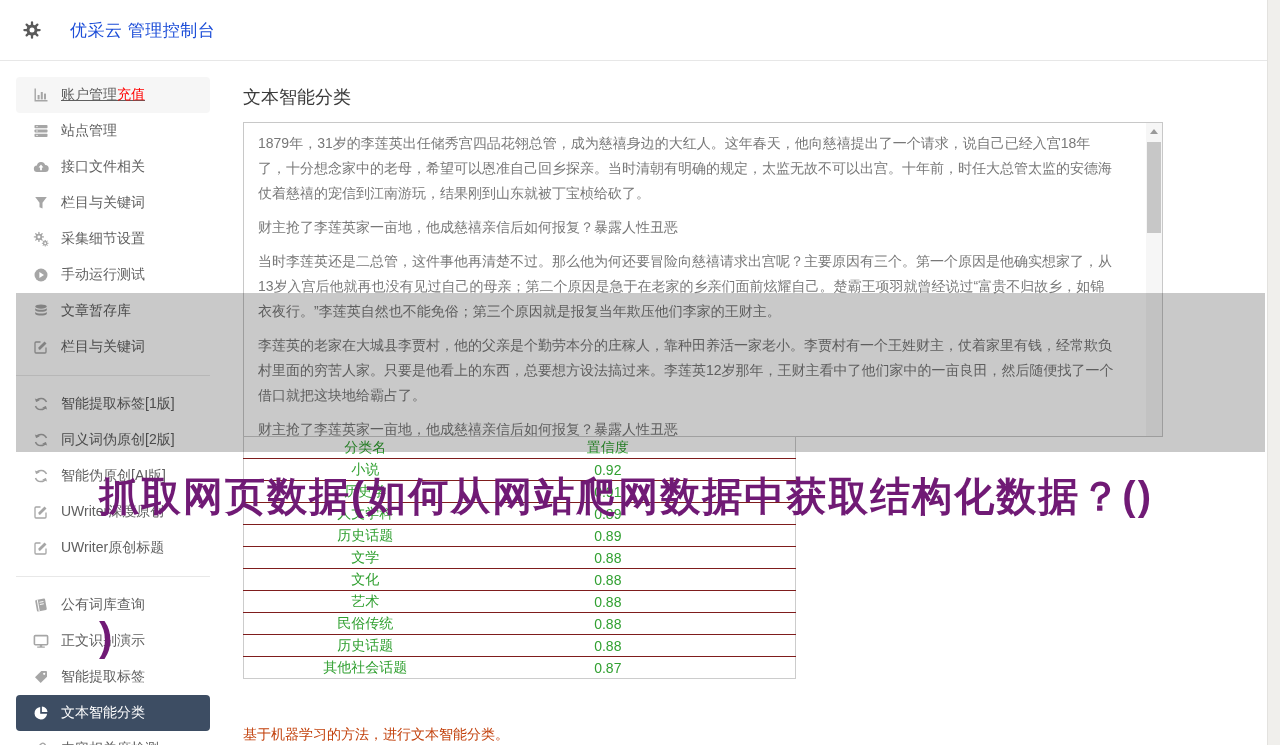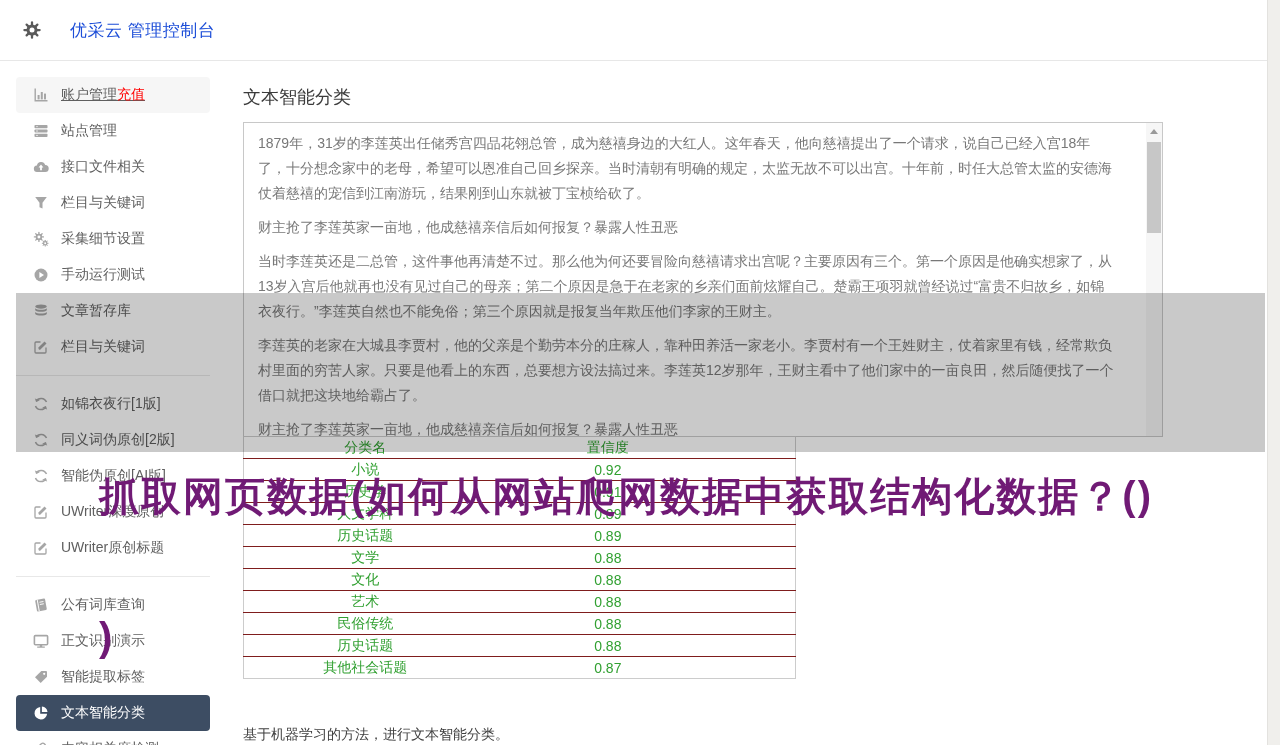--- a/index.html
+++ b/index.html
@@ -36,21 +36,21 @@
   .vscroll .up i { width:0; height:0; border-left:4px solid transparent;
     border-right:4px solid transparent; border-bottom:5px solid #9a9a9a; }
   .vscroll .thumb { position:absolute; left:1px; top:19px; width:14px; height:91px;
     background:#c7c7c7; }
   .results-label { position:absolute; left:243px; top:436px; font-size:10px; color:#31a031; }
   .rtable { position:absolute; left:243px; top:436px; width:553px;
     border-collapse:collapse; border:1px solid #ccc; font-size:14px; color:#31a031;
     background:#fff; table-layout:fixed; }
   .rtable td { border-top:1px solid #7f1d1d; height:22px; text-align:center; padding:0; }
   .rtable tr:first-child td { border-top:none; }
-  .footer-note { position:absolute; left:243px; top:726px; font-size:14px; color:#404040; }
+  .footer-note { position:absolute; left:243px; top:726px; font-size:14px; color:#c2410c; }
   
   .overlay { position:absolute; left:16px; top:293px; width:1249px; height:159px;
     background:rgba(0,0,0,.21); z-index:50; }
   .watermark { position:absolute; left:99px; top:379px; z-index:60; color:#701a75;
     font-size:40px; font-weight:bold; line-height:47px; letter-spacing:2px; white-space:pre; }
   
   .pagebar { position:absolute; right:0; top:0; width:13px; height:745px;
     background:#f0efec; border-left:1px solid #e3e2df; z-index:70; }
 </style>
 </head>
@@ -209,21 +209,21 @@
     <svg class="ic">
         <use href="#i-edit"></use>
       </svg>
     <span class="lbl">栏目与关键词</span>
   </div>
   <div class="divider"></div>
   <div class="item">
     <svg class="ic">
         <use href="#i-refresh"></use>
       </svg>
-    <span class="lbl">如锦衣夜行[1版]</span>
+    <span class="lbl">智能提取标签[1版]</span>
   </div>
   <div class="item">
     <svg class="ic">
         <use href="#i-refresh"></use>
       </svg>
     <span class="lbl">同义词伪原创[2版]</span>
   </div>
   <div class="item">
     <svg class="ic">
         <use href="#i-refresh"></use>

